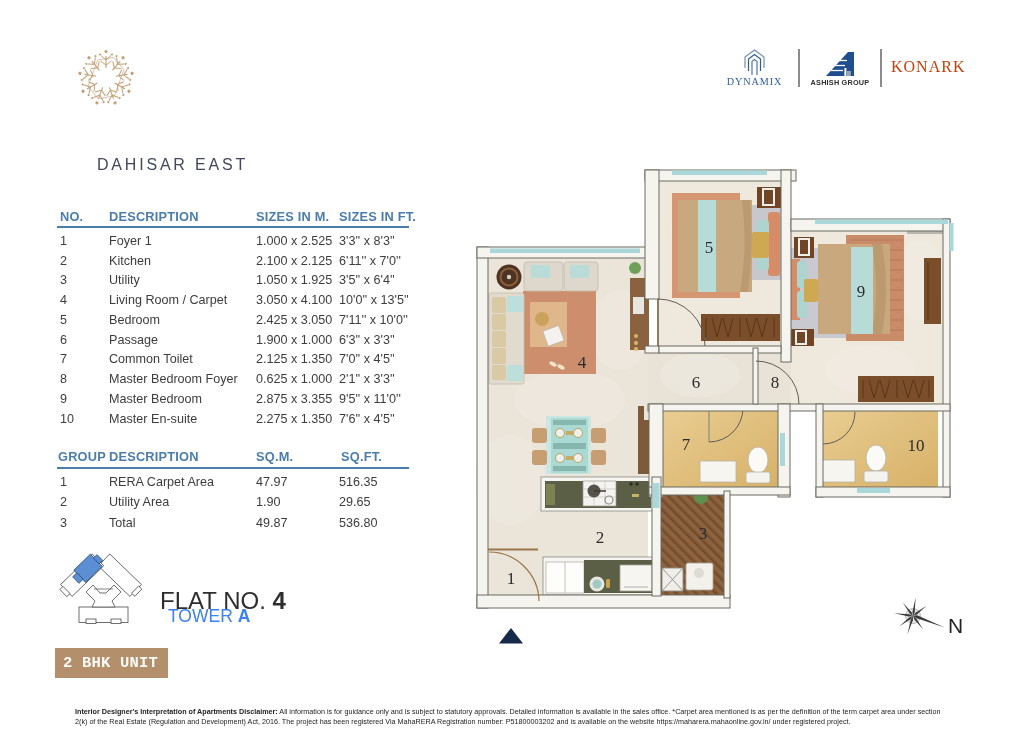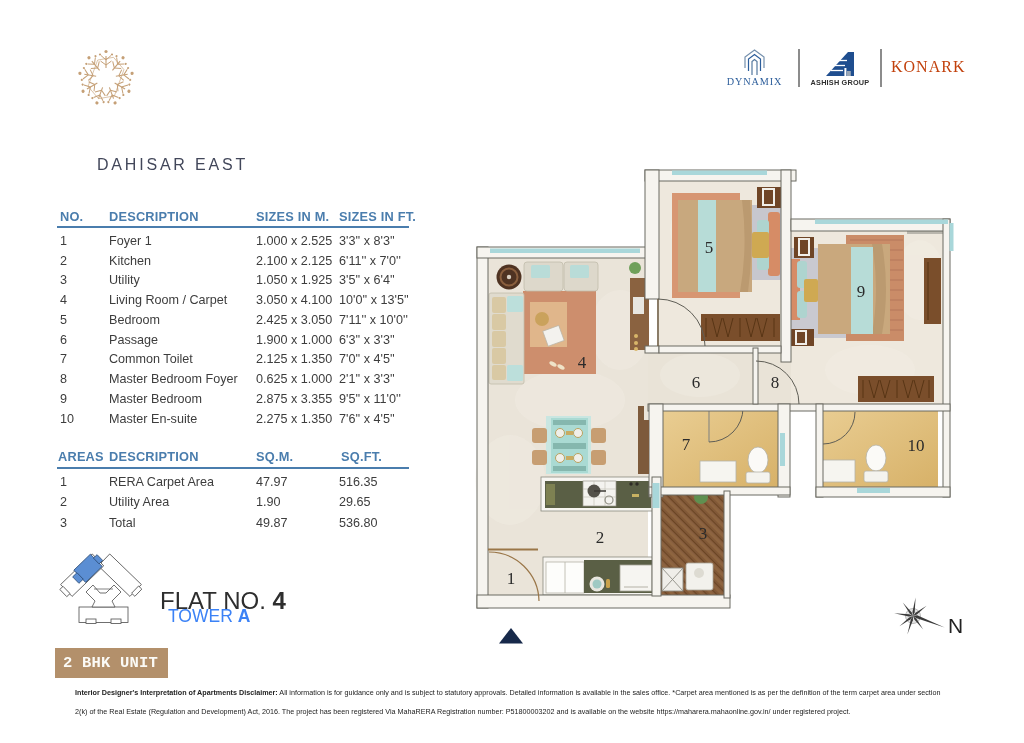--- a/index.html
+++ b/index.html
@@ -137,21 +137,21 @@
       <span class="cf">9'5''  x  11'0''</span>
     </div>
   <div class="row" style="top:412px;">
       <span class="cn">10</span>
       <span class="cd">Master En-suite</span>
       <span class="cm">2.275 x 1.350</span>
       <span class="cf">7'6'' x 4'5''</span>
     </div>
 
   <div class="row hdr" style="top:449px;">
-      <span style="left:58px;">AREAS</span>
+      <span style="left:58px;">GROUP</span>
       <span class="cd">DESCRIPTION</span>
       <span class="cm">SQ.M.</span>
       <span style="left:341px;">SQ.FT.</span>
     </div>
 
   <div class="abs" style="left:57px;top:467px;width:352px;height:2px;background:#4a7dad;"></div>
 
   <div class="row" style="top:475px;">
       <span class="cn">1</span>
       <span class="cd">RERA Carpet Area</span>
@@ -201,21 +201,21 @@
 
   <div class="abs" style="left:160px;top:587px;font-size:24px;color:#2e2e2e;letter-spacing:0px;">FLAT NO. <b>4</b></div>
 
   <div class="abs" style="left:160px;top:606px;font-size:17.5px;color:#3b82f6;letter-spacing:0px;margin-left:8px;">TOWER <b>A</b></div>
 
   <div class="abs" style="left:55px;top:648px;width:113px;height:30px;background:#b3906b;"></div>
 
   <div class="abs" style="left:63px;top:654px;font-family:Liberation Mono, monospace;font-weight:bold;
        font-size:15.5px;color:#fbfaf6;letter-spacing:0.2px;">2 BHK UNIT</div>
 
-  <div class="abs" style="left:75px;top:683px;width:900px;font-size:7.2px;line-height:19px;color:#222;white-space:nowrap;">
+  <div class="abs" style="left:75px;top:707px;width:900px;font-size:7.2px;line-height:10px;color:#222;white-space:nowrap;">
     <b>Interior Designer's Interpretation of Apartments Disclaimer:</b> All information is for guidance only and is subject to statutory approvals. Detailed information is available in the sales office. *Carpet area mentioned is as per the definition of the term carpet area under section<br>
     2(k) of the Real Estate (Regulation and Development) Act, 2016. The project has been registered Via MahaRERA Registration number: P51800003202 and is available on the website https://maharera.mahaonline.gov.in/ under registered project.
   </div>
 
   <svg id="plan" class="abs" style="left:470px;top:160px;" width="500" height="505" viewBox="470 160 500 505">
     <defs>
       <linearGradient id="tg" x1="0" y1="0" x2="1" y2="1">
         <stop offset="0" stop-color="#e9cd92"></stop>
           <stop offset="1" stop-color="#d7b168"></stop>
       </linearGradient>

